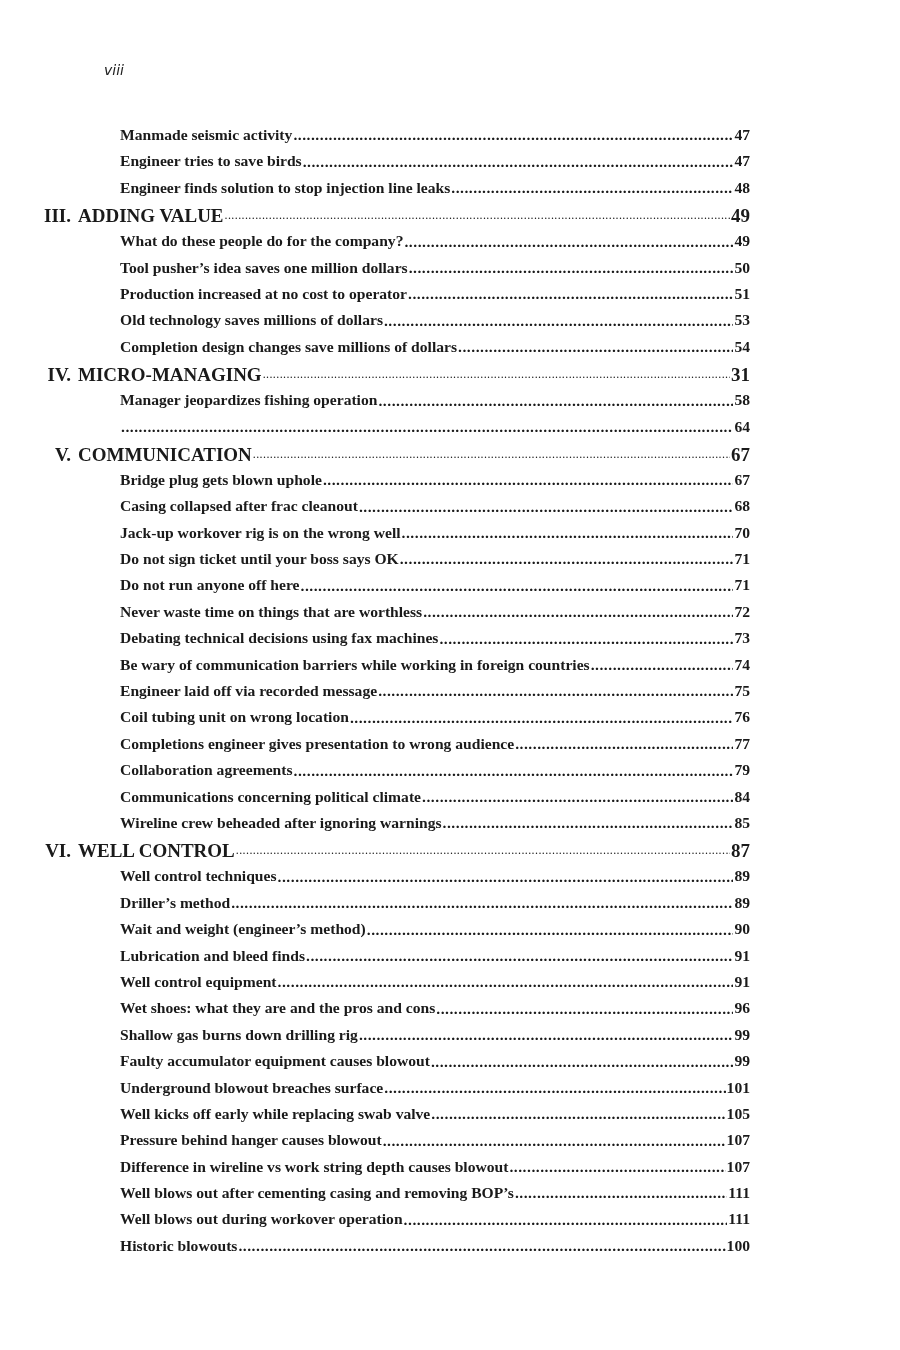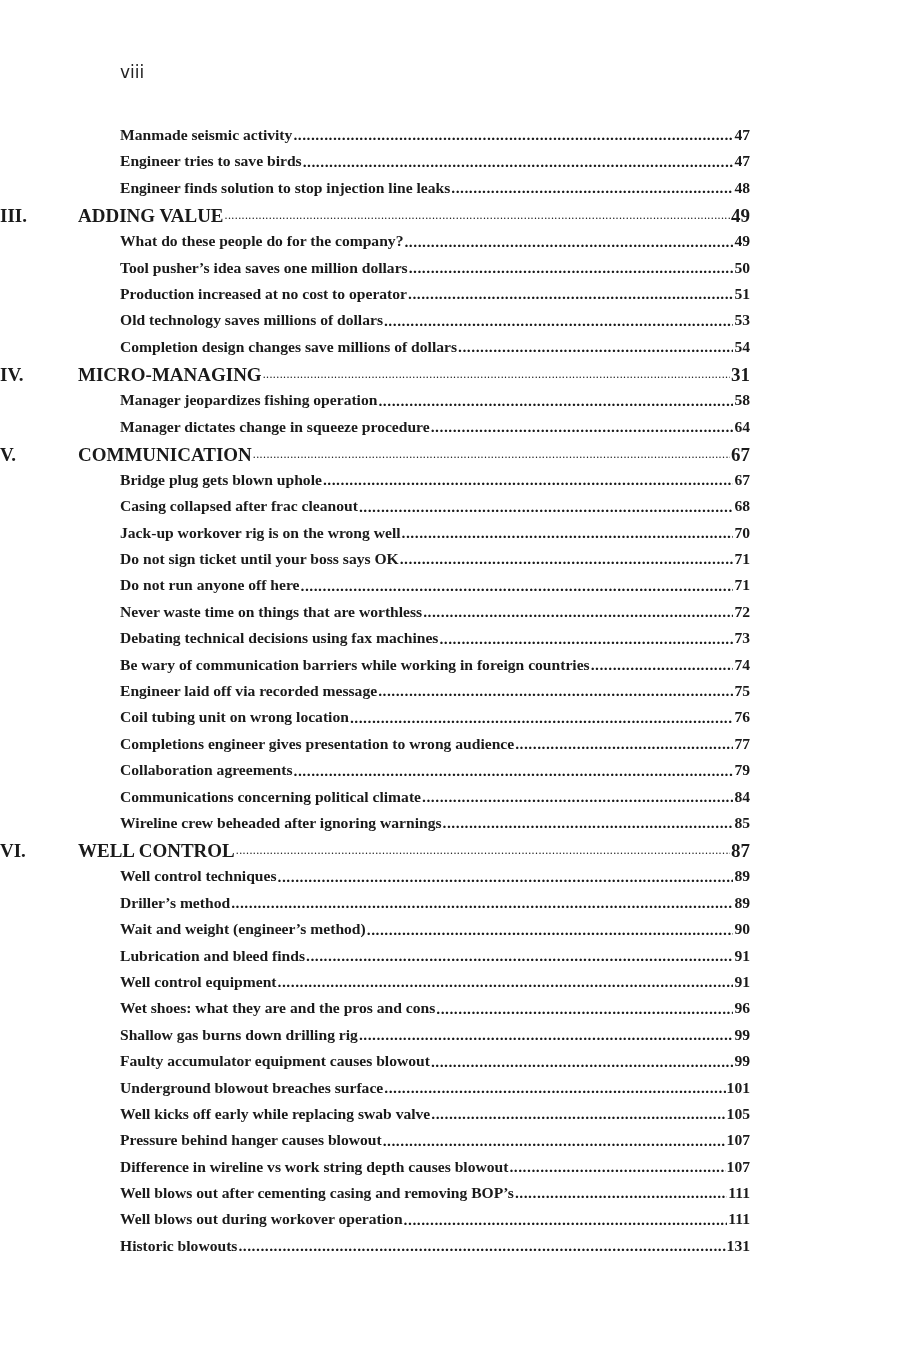--- a/index.html
+++ b/index.html
@@ -1,29 +1,29 @@
 <!DOCTYPE html>
 <html><head>
   <meta charset="utf-8">
   <style>
     html, body { margin: 0; padding: 0; background: #ffffff; }
     body { width: 900px; height: 1350px; position: relative; overflow: hidden; color: #1a1a1a; }
     .page-num {
-      position: absolute; left: 120px; top: 62px;
-      font-family: "DejaVu Sans", sans-serif; font-size: 17px; color: #222;
+      position: absolute; left: 104px; top: 62px;
+      font-family: "DejaVu Sans", sans-serif; font-size: 14px; color: #222; font-style: italic;
     }
     .toc { position: absolute; left: 0; top: 122px; width: 900px; }
     .row {
       position: relative; display: flex; align-items: baseline;
       font-family: "Liberation Serif", serif; font-weight: bold;
       white-space: nowrap;
     }
     .row.sub { margin-left: 120px; width: 630px; font-size: 15.6px; height: 26.4px; line-height: 26.4px; }
     .row.sec { margin-left: 0; width: 750px; font-size: 19px; height: 27px; line-height: 29px; }
-    .row.sec .num { width: 78px; text-align: left; padding-right: 7px; box-sizing: border-box; flex: none; }
+    .row.sec .num { width: 78px; text-align: right; padding-right: 7px; box-sizing: border-box; flex: none; }
     .row .title { flex: none; }
     .row .dots {
       flex: 1 1 auto; overflow: hidden; margin: 0 1px;
       position: relative; align-self: stretch;
     }
     .row .dots::after {
       content: "........................................................................................................................................................................................................................................................";
       position: absolute; left: 0; bottom: 0;
       letter-spacing: 0.5px;
     }
@@ -88,21 +88,20 @@
       <span class="title">MICRO-MANAGING</span>
       <span class="dots"></span>
       <span class="pg">31</span>
     </div>
     <div class="row sub">
       <span class="title">Manager jeopardizes fishing operation</span>
       <span class="dots"></span>
       <span class="pg">58</span>
     </div>
     <div class="row sub">
-      <span class="title">Manager dictates change in squeeze procedure</span>
       <span class="dots"></span>
       <span class="pg">64</span>
     </div>
     <div class="row sec">
       <span class="num">V.</span>
       <span class="title">COMMUNICATION</span>
       <span class="dots"></span>
       <span class="pg">67</span>
     </div>
     <div class="row sub">
@@ -247,15 +246,15 @@
       <span class="pg">111</span>
     </div>
     <div class="row sub">
       <span class="title">Well blows out during workover operation</span>
       <span class="dots"></span>
       <span class="pg">111</span>
     </div>
     <div class="row sub">
       <span class="title">Historic blowouts</span>
       <span class="dots"></span>
-      <span class="pg">131</span>
+      <span class="pg">100</span>
     </div>
   </div>
 
 </body></html>

